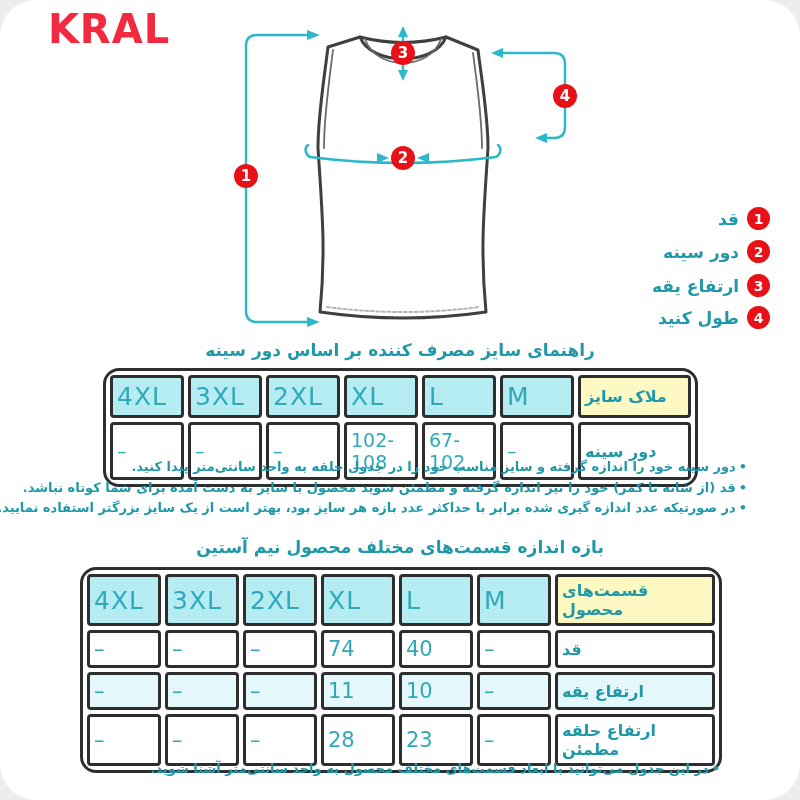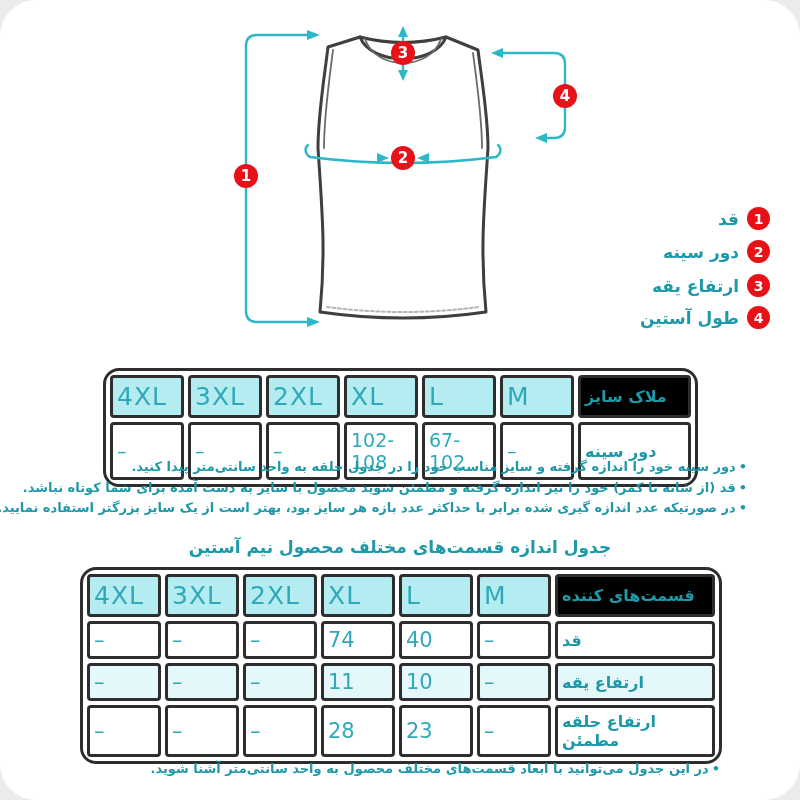--- a/index.html
+++ b/index.html
@@ -20,21 +20,21 @@
 
   
   .sec-title{position:absolute;left:0;right:0;text-align:center;color:#1f98a8;font-weight:bold;font-size:17px;}
 
   
   .tblwrap{position:absolute;border:3px solid #2e2e2e;border-radius:16px;background:#ffffff;overflow:hidden;box-sizing:border-box;}
   .tblwrap table{border-collapse:separate;border-spacing:4px;table-layout:fixed;width:100%;}
   .tblwrap th,.tblwrap td{border:3px solid #2e2e2e;border-radius:4px;text-align:left;vertical-align:middle;
                           box-sizing:border-box;padding:4px;overflow:hidden;}
   th.size{background:#b4ecf2;color:#2fa9ba;font-weight:normal;font-size:25px;letter-spacing:1px;}
-  th.hlbl{background:#000000;color:#1f98a8;font-size:16px;font-weight:bold;margin-top:32px;}
+  th.hlbl{background:#fef9c3;color:#1f98a8;font-size:16px;font-weight:bold;margin-top:32px;}
   td.val{color:#2fa9ba;font-size:19px;background:#ffffff;}
   td.rlbl{color:#1f98a8;font-size:16px;font-weight:bold;background:#ffffff;}
   tr.alt td{background:#e4f7fa;}
   #table1{left:103px;top:368px;width:595px;}
   #table1 th{height:31px;} #table1 td{height:27px;}
   #table2{left:80px;top:567px;width:642px;}
   #table2 th{height:34px;} #table2 td{height:37px;} #table2 td.val{font-size:21px;}
 
   
   .notes{position:absolute;right:53px;top:457px;direction:rtl;text-align:right;color:#1f98a8;
@@ -42,20 +42,21 @@
   .footnote{position:absolute;right:80px;top:761px;direction:rtl;text-align:center;color:#1f98a8;
             font-size:13px;font-weight:bold;white-space:nowrap;}
   .bullet{margin-left:3px;}
 </style>
 </head>
 <body>
 
 <div class="card">
 
   <div class="logo">
+    <div>KRAL</div>
   </div>
 
   <svg class="garment" viewBox="0 0 360 330">
 
     <g stroke="#3f3f3f" fill="none" stroke-linejoin="round" stroke-linecap="round">
       <path fill="#ffffff" stroke-width="3" d="M 98,37 L 130,27 Q 173,38 216,27 L 248,40
                C 252,72 258,106 258,138
                C 254,200 250,240 256,302
                Q 173,314 90,302
                C 96,240 92,200 88,138
@@ -105,23 +106,24 @@
   <div class="legend-item" style="top:240px;">
     <span class="badge">2</span>
     <span class="legend-label">دور سینه</span>
   </div>
   <div class="legend-item" style="top:274px;">
     <span class="badge">3</span>
     <span class="legend-label">ارتفاع یقه</span>
   </div>
   <div class="legend-item" style="top:306px;">
     <span class="badge">4</span>
-    <span class="legend-label">طول آستین</span>
-  </div>
-
+    <span class="legend-label">طول کنید</span>
+  </div>
+
+  <div class="sec-title" style="top:340px;">راهنمای سایز مصرف کننده بر اساس دور سینه</div>
   <div class="tblwrap" id="table1">
     <table>
       <colgroup>
         <col style="width:74px">
           <col style="width:74px">
           <col style="width:74px">
         <col style="width:74px">
           <col style="width:74px">
           <col style="width:74px">
           <col>
@@ -154,41 +156,41 @@
       <span class="bullet">•</span><span>دور سینه خود را اندازه گرفته و سایز مناسب خود را در جدول حلقه به واحد سانتی‌متر پیدا کنید.</span>
     </div>
     <div>
       <span class="bullet">•</span><span>قد (از شانه تا کمر) خود را نیز اندازه گرفته و مطمئن شوید محصول با سایز به دست آمده برای شما کوتاه نباشد.</span>
     </div>
     <div>
       <span class="bullet">•</span><span>در صورتیکه عدد اندازه گیری شده برابر با حداکثر عدد بازه هر سایز بود، بهتر است از یک سایز بزرگتر استفاده نمایید.</span>
     </div>
   </div>
 
-  <div class="sec-title" style="top:537px;">جدول اندازه قسمت‌های مختلف محصول نیم آستین</div>
+  <div class="sec-title" style="top:537px;">بازه اندازه قسمت‌های مختلف محصول نیم آستین</div>
   <div class="tblwrap" id="table2">
     <table>
       <colgroup>
         <col style="width:74px">
           <col style="width:74px">
           <col style="width:74px">
         <col style="width:74px">
           <col style="width:74px">
           <col style="width:74px">
           <col>
       </colgroup>
       <tbody>
           <tr>
         <th class="size">4XL</th>
         <th class="size">3XL</th>
         <th class="size">2XL</th>
         <th class="size">XL</th>
         <th class="size">L</th>
         <th class="size">M</th>
-        <th class="hlbl" dir="rtl">قسمت‌های کننده</th>
+        <th class="hlbl" dir="rtl">قسمت‌های محصول</th>
       </tr>
       <tr>
         <td class="val">–</td>
         <td class="val">–</td>
         <td class="val">–</td>
         <td class="val">74</td>
         <td class="val">40</td>
         <td class="val">–</td>
         <td class="rlbl" dir="rtl">قد</td>
       </tr>

